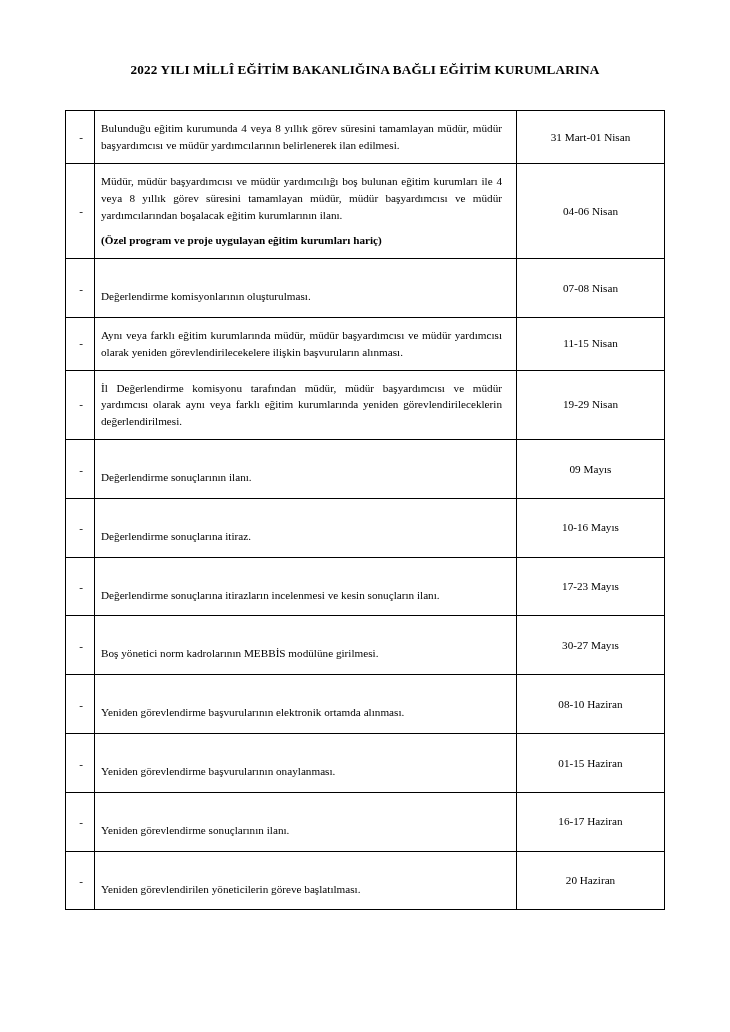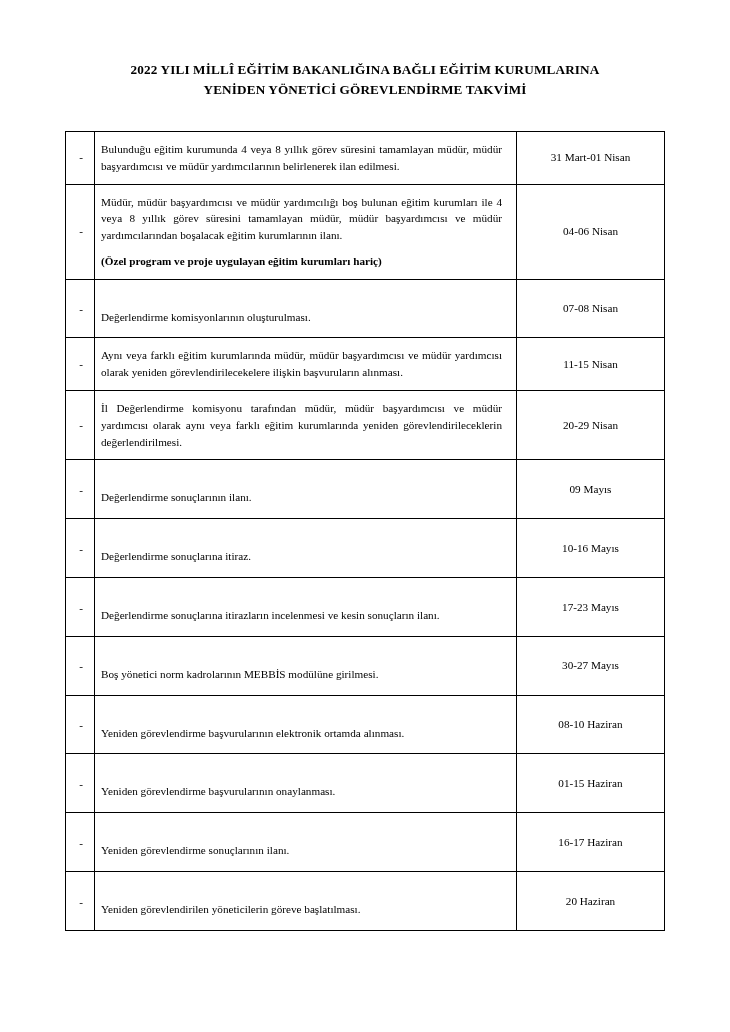--- a/index.html
+++ b/index.html
@@ -84,21 +84,20 @@
   }
   .bullet-cell span { display: inline-block; }
 </style>
 </head>
 <body>
 
 <div class="page">
 
   <div class="doc-title">
     <span class="line">2022 YILI MİLLÎ EĞİTİM BAKANLIĞINA BAĞLI EĞİTİM KURUMLARINA</span>
-    <span class="line">YENİDEN YÖNETİCİ GÖREVLENDİRME TAKVİMİ</span>
   </div>
 
   <div class="table-wrap">
     <table class="calendar">
       <tbody>
 
         <tr>
           <td class="bullet-cell"><span>-</span></td>
           <td class="desc-cell"><span>Bulunduğu eğitim kurumunda 4 veya 8 yıllık görev süresini tamamlayan müdür, müdür başyardımcısı ve müdür yardımcılarının belirlenerek ilan edilmesi.</span></td>
           <td class="date-cell">31 Mart-01 Nisan</td>
@@ -118,21 +117,21 @@
 
         <tr>
           <td class="bullet-cell"><span>-</span></td>
           <td class="desc-cell"><span>Aynı veya farklı eğitim kurumlarında müdür, müdür başyardımcısı ve müdür yardımcısı olarak yeniden görevlendirilecekelere ilişkin başvuruların alınması.</span></td>
           <td class="date-cell">11-15 Nisan</td>
         </tr>
 
         <tr>
           <td class="bullet-cell"><span>-</span></td>
           <td class="desc-cell"><span>İl Değerlendirme komisyonu tarafından müdür, müdür başyardımcısı ve müdür yardımcısı olarak aynı veya farklı eğitim kurumlarında yeniden görevlendirileceklerin değerlendirilmesi.</span></td>
-          <td class="date-cell">20-29 Nisan</td>
+          <td class="date-cell">19-29 Nisan</td>
         </tr>
 
         <tr class="single">
           <td class="bullet-cell"><span>-</span></td>
           <td class="desc-cell"><span>Değerlendirme sonuçlarının ilanı.</span></td>
           <td class="date-cell">09 Mayıs</td>
         </tr>
 
         <tr class="single">
           <td class="bullet-cell"><span>-</span></td>

